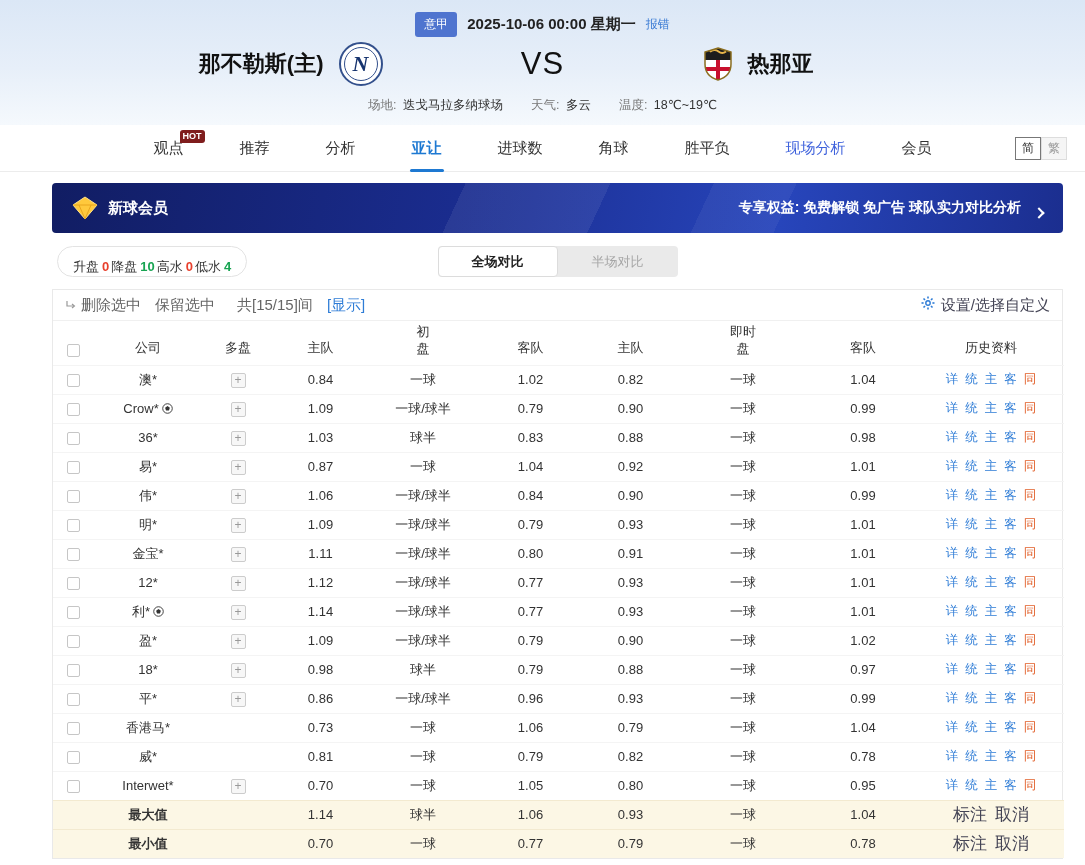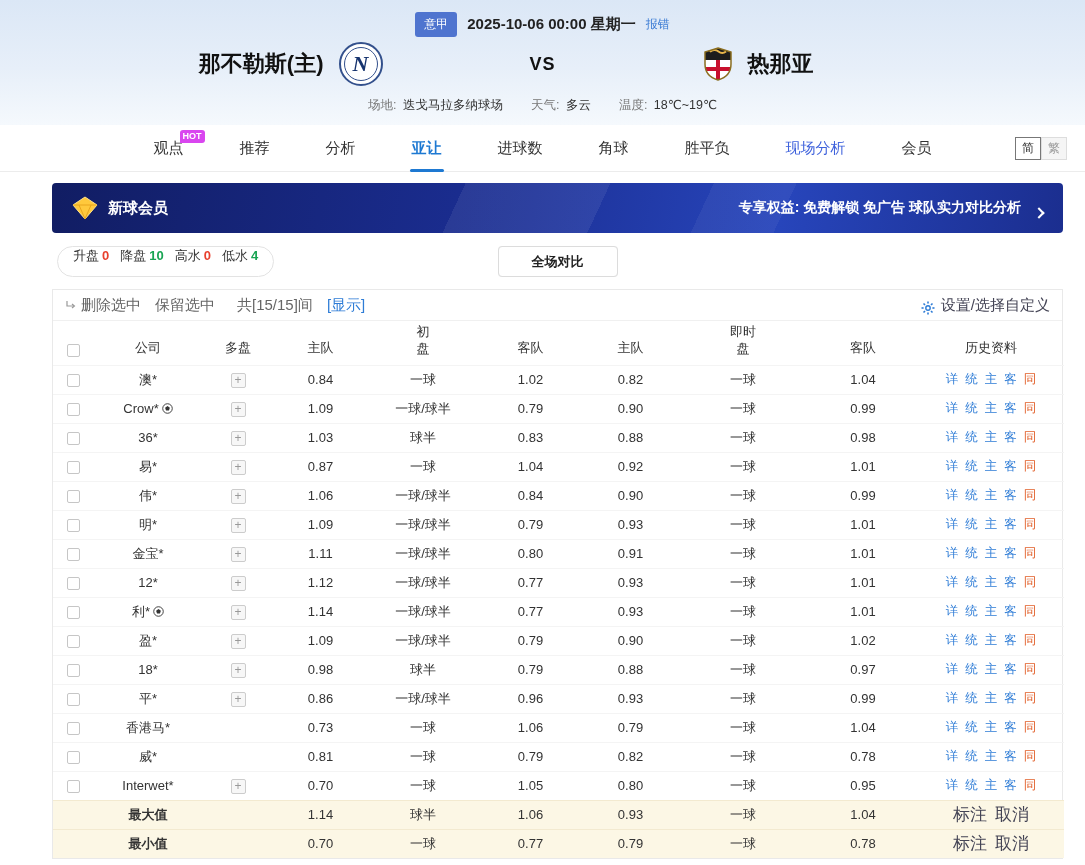--- a/index.html
+++ b/index.html
@@ -12,71 +12,71 @@
   .match-header { height:125px; background:linear-gradient(180deg,#dbe7f6 0%,#e7eff9 55%,#f5f9fd 100%); }
   .match-top { display:flex; justify-content:center; align-items:center; gap:10px; padding-top:12px; }
   .league-badge { background:#4f74cf; color:#fff; font-size:12px; padding:4px 9px; border-radius:3px; }
   .match-datetime { font-size:15px; font-weight:bold; color:#222; }
   .report-error { font-size:12px; color:#3b7bd4; cursor:pointer; }
   .teams { display:flex; align-items:center; margin-top:5px; }
   .team-side { flex:1; display:flex; align-items:center; }
   .team-side.home { justify-content:flex-end; gap:15px; }
   .team-side.away { justify-content:flex-start; gap:15px; }
   .team-name { font-size:22px; font-weight:bold; color:#111; }
-  .vs { width:320px; text-align:center; font-size:18px; font-weight:bold; color:#111; letter-spacing:1px; }
+  .vs { width:320px; text-align:center; font-size:31px; font-weight:normal; color:#111; letter-spacing:1px; }
   .napoli-logo { width:44px; height:44px; border-radius:50%; border:2px solid #33508c; background:#fff;
     display:flex; align-items:center; justify-content:center; position:relative; }
   .napoli-logo::before { content:''; position:absolute; inset:3px; border:1px solid #33508c; border-radius:50%; }
   .napoli-n { font-family:"Liberation Serif","DejaVu Serif",serif; font-style:italic; font-weight:bold; font-size:22px; color:#16336e; }
   .genoa-logo { display:flex; align-items:center; }
   .match-info { margin-top:11px; display:flex; justify-content:center; gap:28px; font-size:12.5px; }
   .info-label { color:#777; margin-right:3px; }
   .info-value { color:#333; }
   
   .tabs { height:47px; background:#fff; border-bottom:1px solid #ececec; display:flex; align-items:center;
     justify-content:center; gap:56px; position:relative; }
   .tab { position:relative; height:47px; display:flex; align-items:center; font-size:15px; color:#333; cursor:pointer; }
   .tab.active { color:#1e79d2; font-weight:bold; }
   .tab.active::after { content:''; position:absolute; bottom:0; left:50%; transform:translateX(-50%);
     width:34px; height:3px; background:#1e79d2; border-radius:2px; }
   .tab.highlight { color:#3f62dc; }
-  .hot-badge { position:absolute; top:5px; right:-21px; background:#d946ef; color:#fff; font-size:9px;
+  .hot-badge { position:absolute; top:5px; right:-21px; background:#7f1d1d; color:#fff; font-size:9px;
     font-weight:bold; padding:2px 3px; border-radius:3px 3px 3px 0; line-height:1; }
   .lang-switch { position:absolute; right:18px; display:flex; }
   .lang-btn { width:26px; height:23px; display:flex; align-items:center; justify-content:center;
     font-size:12px; background:#f5f5f5; border:1px solid #ddd; color:#999; cursor:pointer; }
   .lang-btn.active { background:#fff; border-color:#777; color:#333; position:relative; z-index:1; }
   
   .content { width:1011px; margin:11px 0 0 52px; }
   .promo { height:50px; border-radius:4px; display:flex; align-items:center; padding:0 20px; position:relative;
     overflow:hidden; color:#fff;
     background:linear-gradient(100deg,#111d63 0%,#1a2c8e 40%,#2745bb 72%,#1b2e8f 100%); }
   .promo::before { content:''; position:absolute; inset:0;
     background:linear-gradient(115deg,transparent 40%,rgba(255,255,255,0.07) 40%,rgba(255,255,255,0.07) 54%,
       transparent 54%,transparent 64%,rgba(255,255,255,0.05) 64%,rgba(255,255,255,0.05) 72%,transparent 72%); }
   .promo-title { font-size:15px; font-weight:bold; margin-left:10px; position:relative; }
   .promo-right { margin-left:auto; display:flex; align-items:flex-end; gap:14px; font-size:14px; font-weight:bold; position:relative; }
   .chevron { width:8px; height:8px; border-right:2px solid #fff; border-top:2px solid #fff; transform:rotate(45deg); cursor:pointer; }
   
   .filter-row { position:relative; height:31px; margin:13px 0 12px; }
-  .stats-pill { position:absolute; left:5px; top:0; height:31px; display:flex; align-items:flex-start; gap:11px;
+  .stats-pill { position:absolute; left:5px; top:0; height:31px; display:flex; align-items:flex-end; gap:2px;
     padding:0 15px; border:1px solid #e3e3e3; border-radius:16px; font-size:13px; background:#fff; }
   .stat-value { font-weight:bold; margin-left:3px; }
   .toggle-group { position:absolute; left:50%; top:0; transform:translateX(-50%); display:flex; background:#eaeaea; border-radius:4px; }
   .toggle { width:120px; height:31px; display:flex; align-items:center; justify-content:center;
     font-size:13px; color:#a6a6a6; cursor:pointer; }
   .toggle.active { background:#fff; border:1px solid #dcdcdc; border-radius:4px; color:#222; font-weight:bold; }
   
   .table-box { border:1px solid #e9e9e9; background:#fff; }
   .toolbar { height:31px; display:flex; align-items:center; padding:0 12px; font-size:15px; color:#666;
     border-bottom:1px solid #f0f0f0; gap:14px; }
   .tool-btn { cursor:pointer; color:#666; display:flex; align-items:center; gap:4px; }
   .count-text { margin-left:8px; color:#666; }
   .show-link { color:#2e7cd6; cursor:pointer; }
-  .toolbar-right { margin-left:auto; display:flex; align-items:flex-end; gap:6px; color:#445; cursor:pointer; }
+  .toolbar-right { margin-left:auto; display:flex; align-items:flex-start; gap:6px; color:#445; cursor:pointer; }
   .odds-table { width:100%; border-collapse:collapse; font-size:13px; table-layout:fixed; }
   .odds-table thead td { height:44px; vertical-align:bottom; padding-bottom:8px; text-align:center; color:#333; }
   .odds-table thead .two-line div { line-height:17px; }
   .odds-table tbody td { height:29px; text-align:center; border-top:1px solid #f4f4f4; }
   .checkbox { display:inline-block; width:13px; height:13px; border:1px solid #c6c6c6; border-radius:2px;
     background:#fff; vertical-align:middle; cursor:pointer; }
   .company { color:#333; cursor:pointer; display:inline-flex; align-items:center; gap:3px; }
   .ball-icon { display:inline-flex; align-items:center; }
   .plus-btn { display:inline-block; width:15px; height:15px; line-height:13px; border:1px solid #ccc;
     border-radius:2px; background:#f7f7f7; color:#999; font-size:12px; cursor:pointer; text-align:center; }
@@ -196,20 +196,21 @@
 
   <div class="filter-row">
     <div class="stats-pill" id="stats-pill">
         <span class="stat"><span class="stat-label">升盘</span><span class="stat-value" style="color:#e8402d">0</span></span>
         <span class="stat"><span class="stat-label">降盘</span><span class="stat-value" style="color:#18a452">10</span></span>
         <span class="stat"><span class="stat-label">高水</span><span class="stat-value" style="color:#e8402d">0</span></span>
         <span class="stat"><span class="stat-label">低水</span><span class="stat-value" style="color:#18a452">4</span></span>
       </div>
     <div class="toggle-group">
       <span class="toggle active">全场对比</span>
+      <span class="toggle">半场对比</span>
     </div>
   </div>
 
   <div class="table-box">
     <div class="toolbar">
       <span class="tool-btn">
         <svg width="12" height="11" viewBox="0 0 12 11">
           <path d="M2 1 L2 6 L9 6" stroke="#999" fill="none" stroke-width="1.2"></path>
           <path d="M7 4 L9.4 6 L7 8" stroke="#999" fill="none" stroke-width="1.2"></path>
         </svg>

